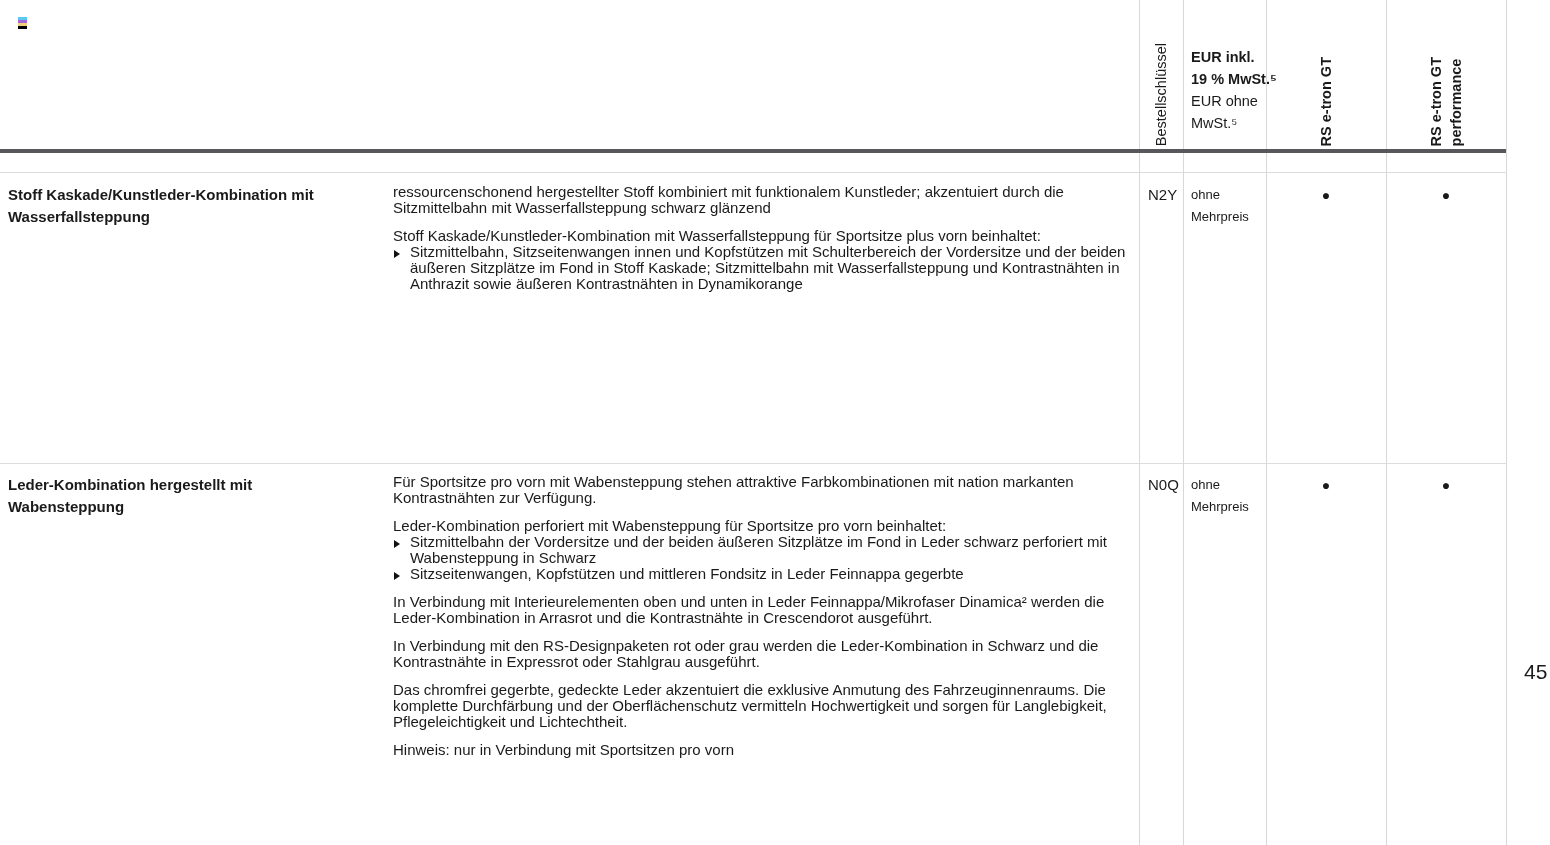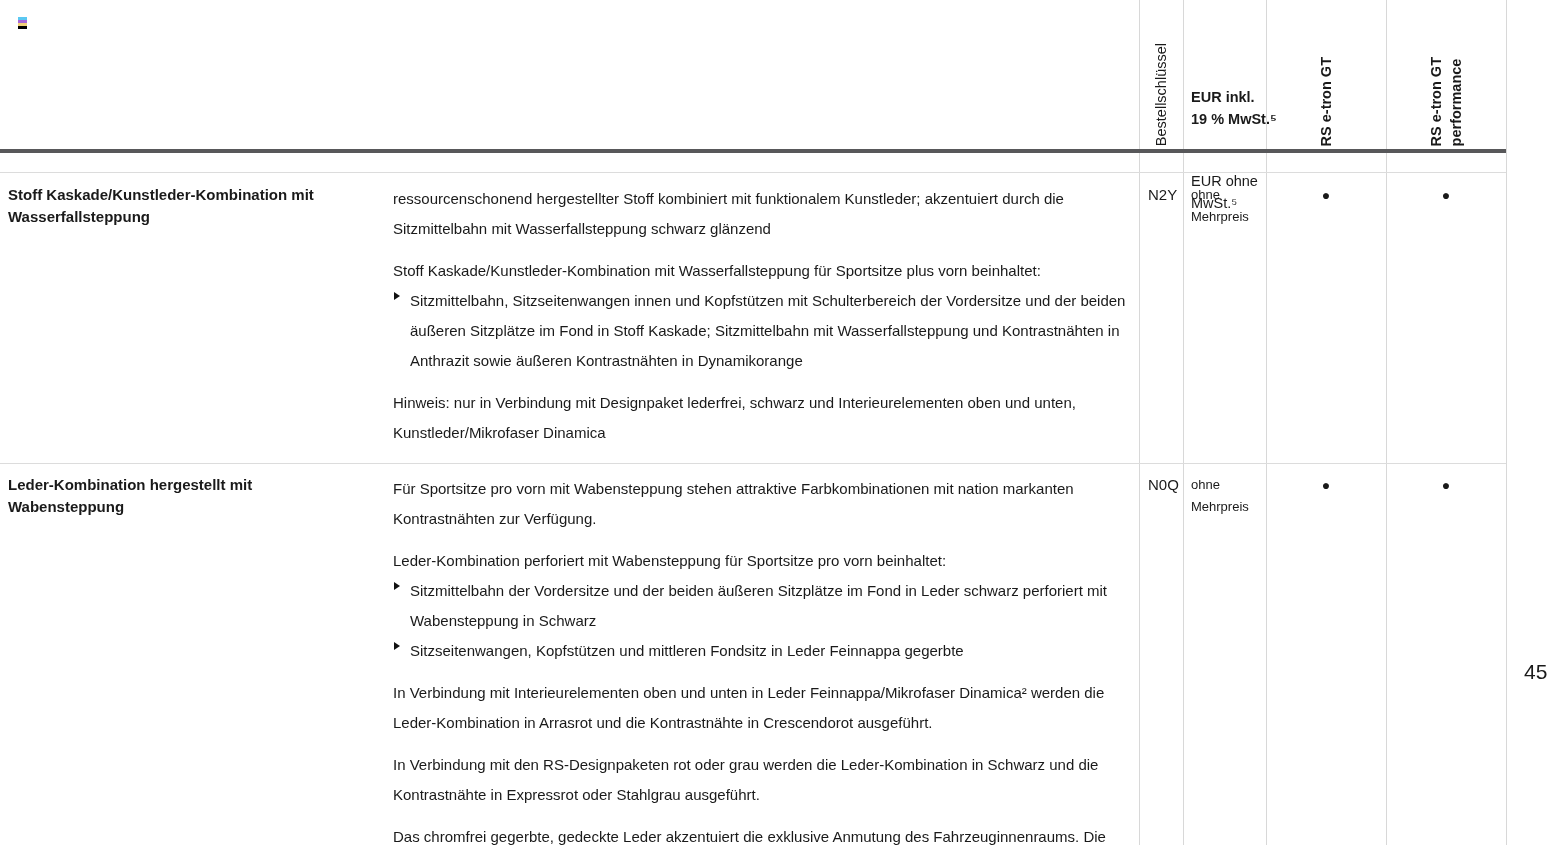--- a/index.html
+++ b/index.html
@@ -25,28 +25,28 @@
   .vc-m1   { left:1266px; width:120px; }
   .vc-m2   { left:1386px; width:120px; }
   .vert-text {
     writing-mode:vertical-rl; transform:rotate(180deg);
     font-size:14.5px; line-height:20px; white-space:pre;
   }
   .vc-m1 .vert-text, .vc-m2 .vert-text { font-weight:bold; }
 
   
   .price-head { position:absolute; left:1191px; top:46px; font-size:14.5px; line-height:22px; }
-  .price-head span { display:block; white-space:pre;margin-top:40px; }
+  .price-head span { display:block; white-space:pre; }
   .price-head .bold { font-weight:bold; }
 
   
   .row { position:absolute; left:0; width:1550px; }
   .row-1 { top:173px; } .row-2 { top:463px; }
   .cell-title { position:absolute; left:8px; top:11px; width:362px; font-weight:bold; font-size:15px; line-height:22px; }
-  .cell-desc  { position:absolute; left:393px; top:11px; width:737px; font-size:15px; line-height:30px; }
+  .cell-desc  { position:absolute; left:393px; top:11px; width:737px; font-size:15px; line-height:16px; }
   .cell-desc p { margin:12px 0 0 0; }
   .cell-desc p.first { margin-top:0; }
   ul.includes { margin:0; padding:0; list-style:none; }
   ul.includes li { position:relative; padding-left:17px; }
   .tri { position:absolute; left:1px; top:6px; width:0; height:0;
          border-left:6px solid #111; border-top:4.5px solid transparent; border-bottom:4.5px solid transparent; }
   .cell-code  { position:absolute; left:1148px; top:11px; font-size:15px; line-height:22px; }
   .cell-price { position:absolute; left:1191px; top:11px; width:72px; font-size:13px; line-height:22px; }
   .cell-dot   { position:absolute; top:11px; width:120px; text-align:center; font-size:14px; line-height:22px; }
   .dot-m1 { left:1266px; } .dot-m2 { left:1386px; }
@@ -93,21 +93,20 @@
   <div class="cell-title">Stoff Kaskade/Kunstleder-Kombination mit Wasserfall­steppung</div>
   <div class="cell-desc">
     <p class="first">ressourcenschonend hergestellter Stoff kombiniert mit funktionalem Kunstleder; akzentuiert durch die Sitzmittelbahn mit Wasserfallsteppung schwarz glänzend</p>
     <p>Stoff Kaskade/Kunstleder-Kombination mit Wasserfallsteppung für Sportsitze plus vorn beinhaltet:</p>
     <ul class="includes">
       <li>
         <span class="tri"></span>
         <span>Sitzmittelbahn, Sitzseitenwangen innen und Kopfstützen mit Schulterbereich der Vordersitze und der beiden äußeren Sitzplätze im Fond in Stoff Kaskade; Sitzmittelbahn mit Wasserfallsteppung und Kontrastnähten in Anthrazit sowie äußeren Kontrastnähten in Dynamikorange</span>
       </li>
     </ul>
-    <p>Hinweis: nur in Verbindung mit Designpaket lederfrei, schwarz und Interieurelementen oben und unten, Kunstleder/Mikro­faser Dinamica</p>
   </div>
   <div class="cell-code">N2Y</div>
   <div class="cell-price">ohne Mehrpreis</div>
   <div class="cell-dot dot-m1">●</div>
   <div class="cell-dot dot-m2">●</div>
 </div>
 
 <div class="row row-2">
   <div class="cell-title">Leder-Kombination hergestellt mit Wabensteppung</div>
   <div class="cell-desc">

